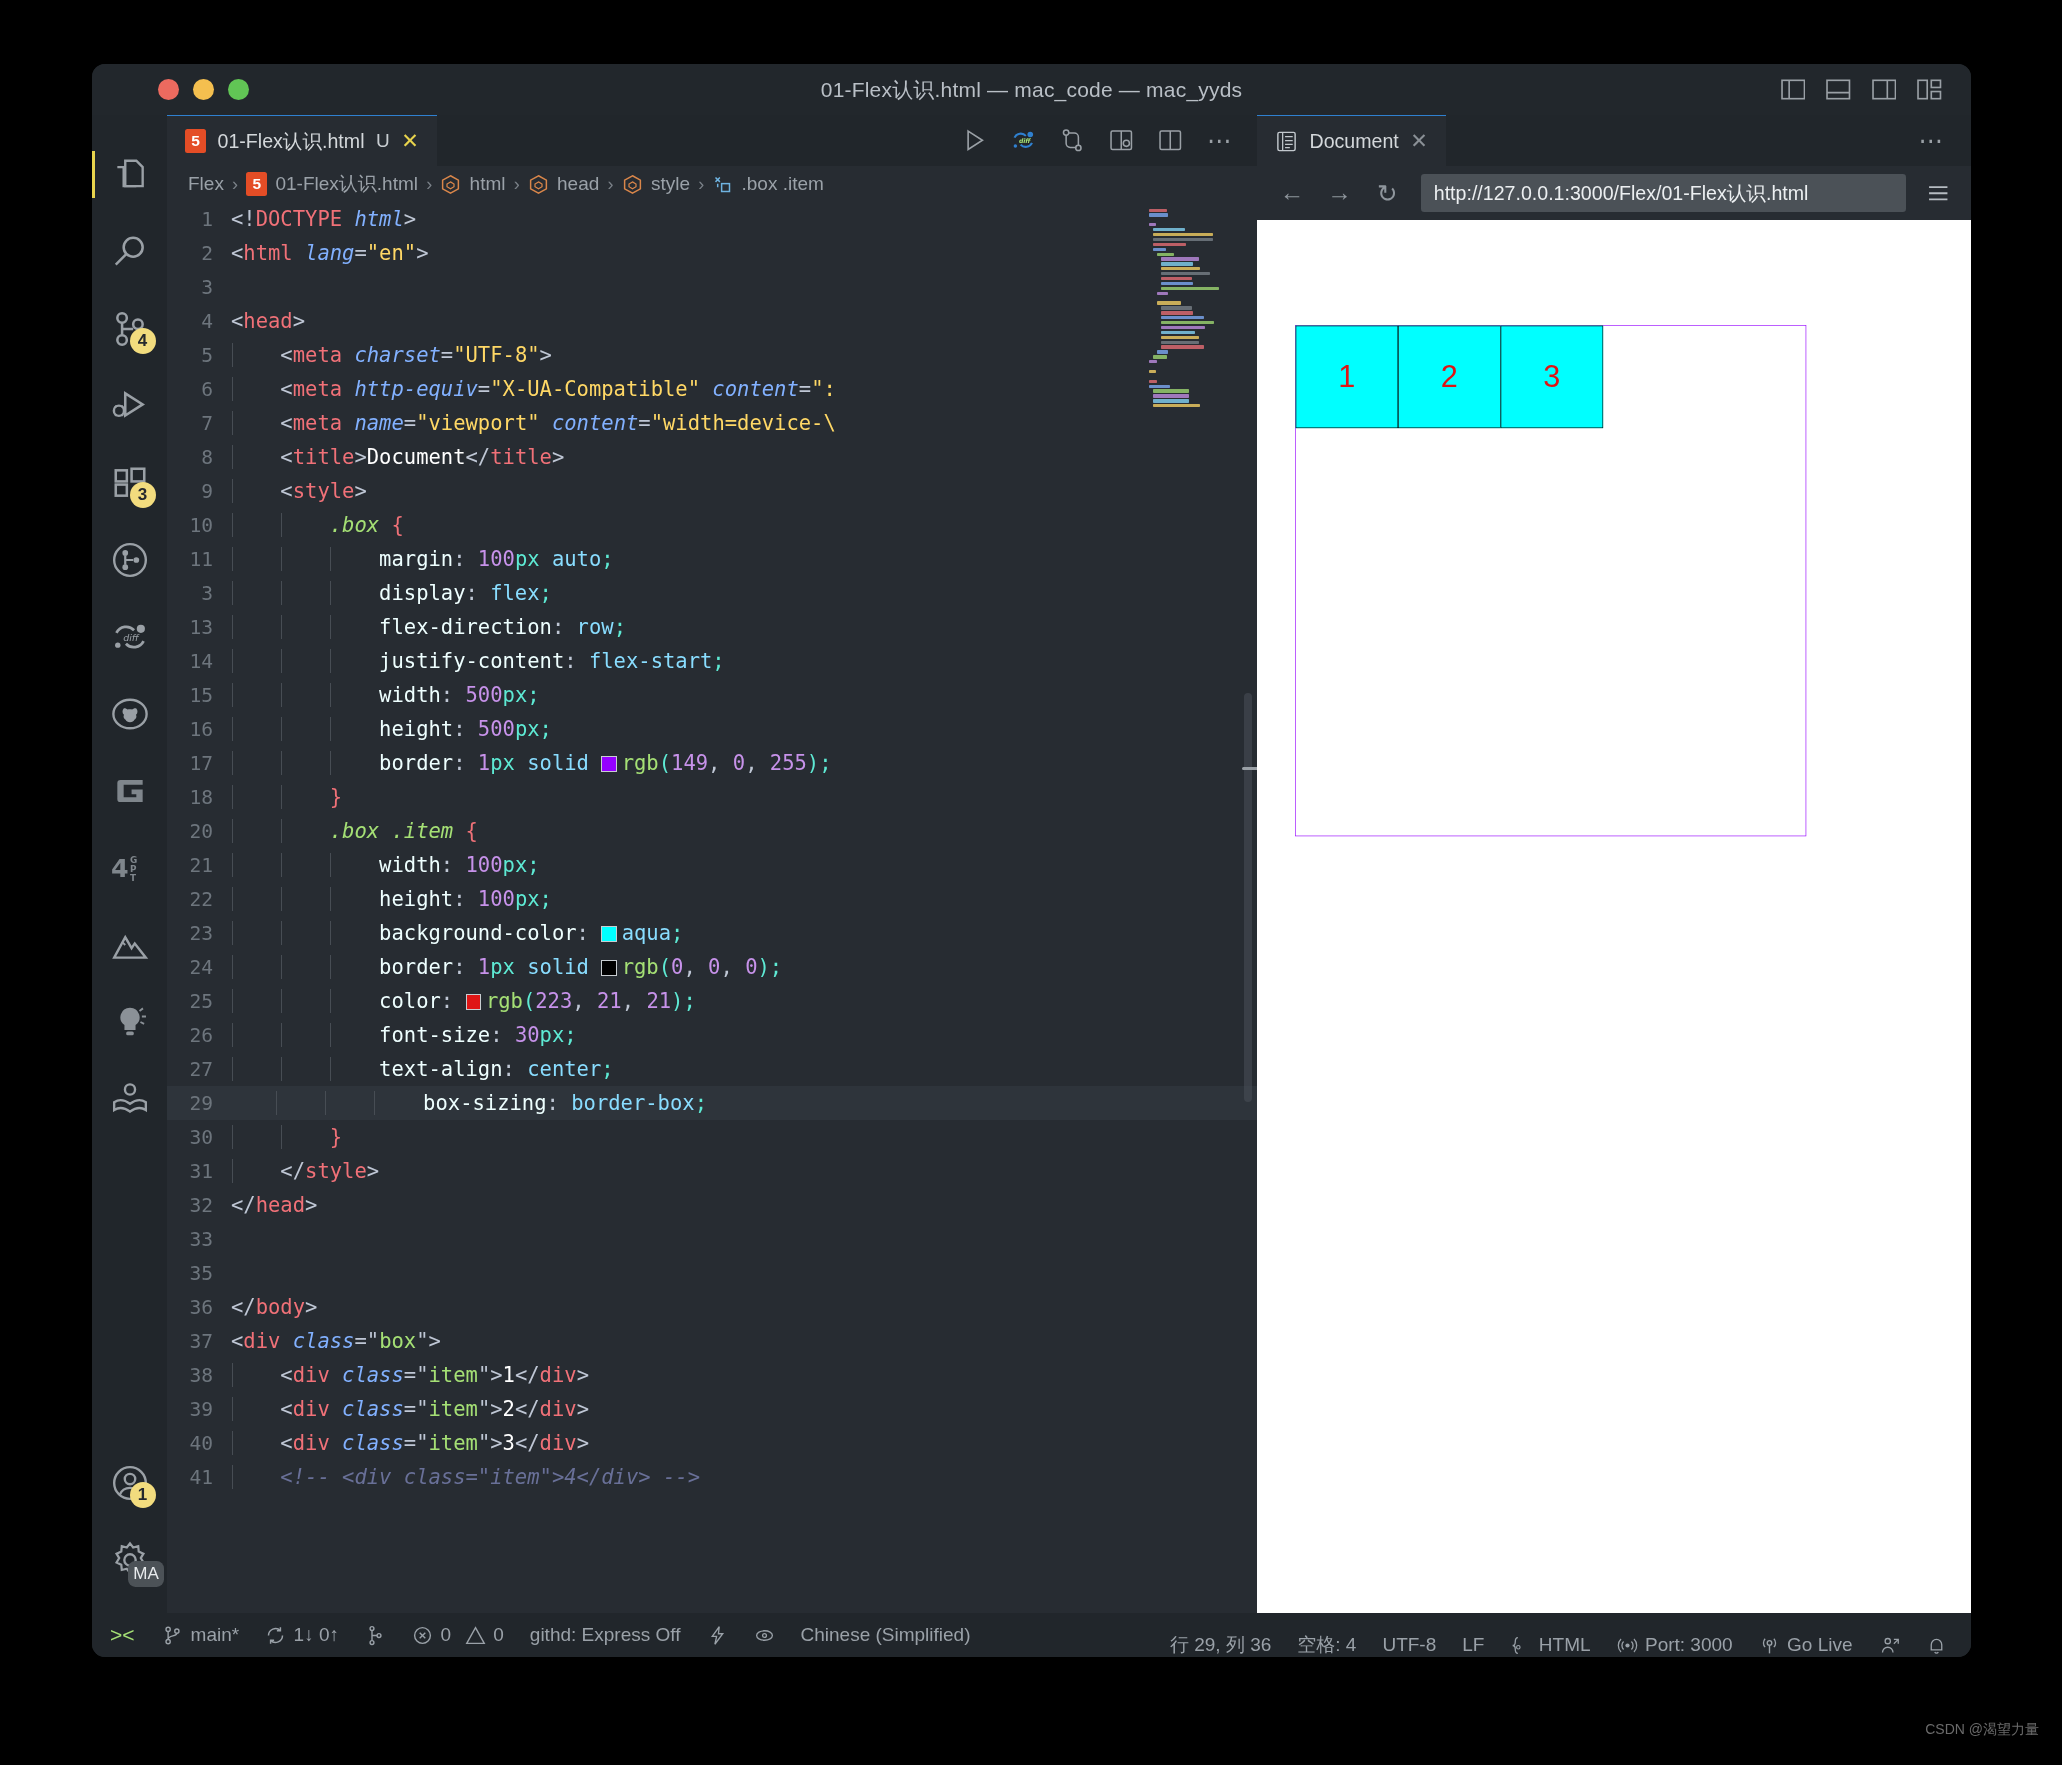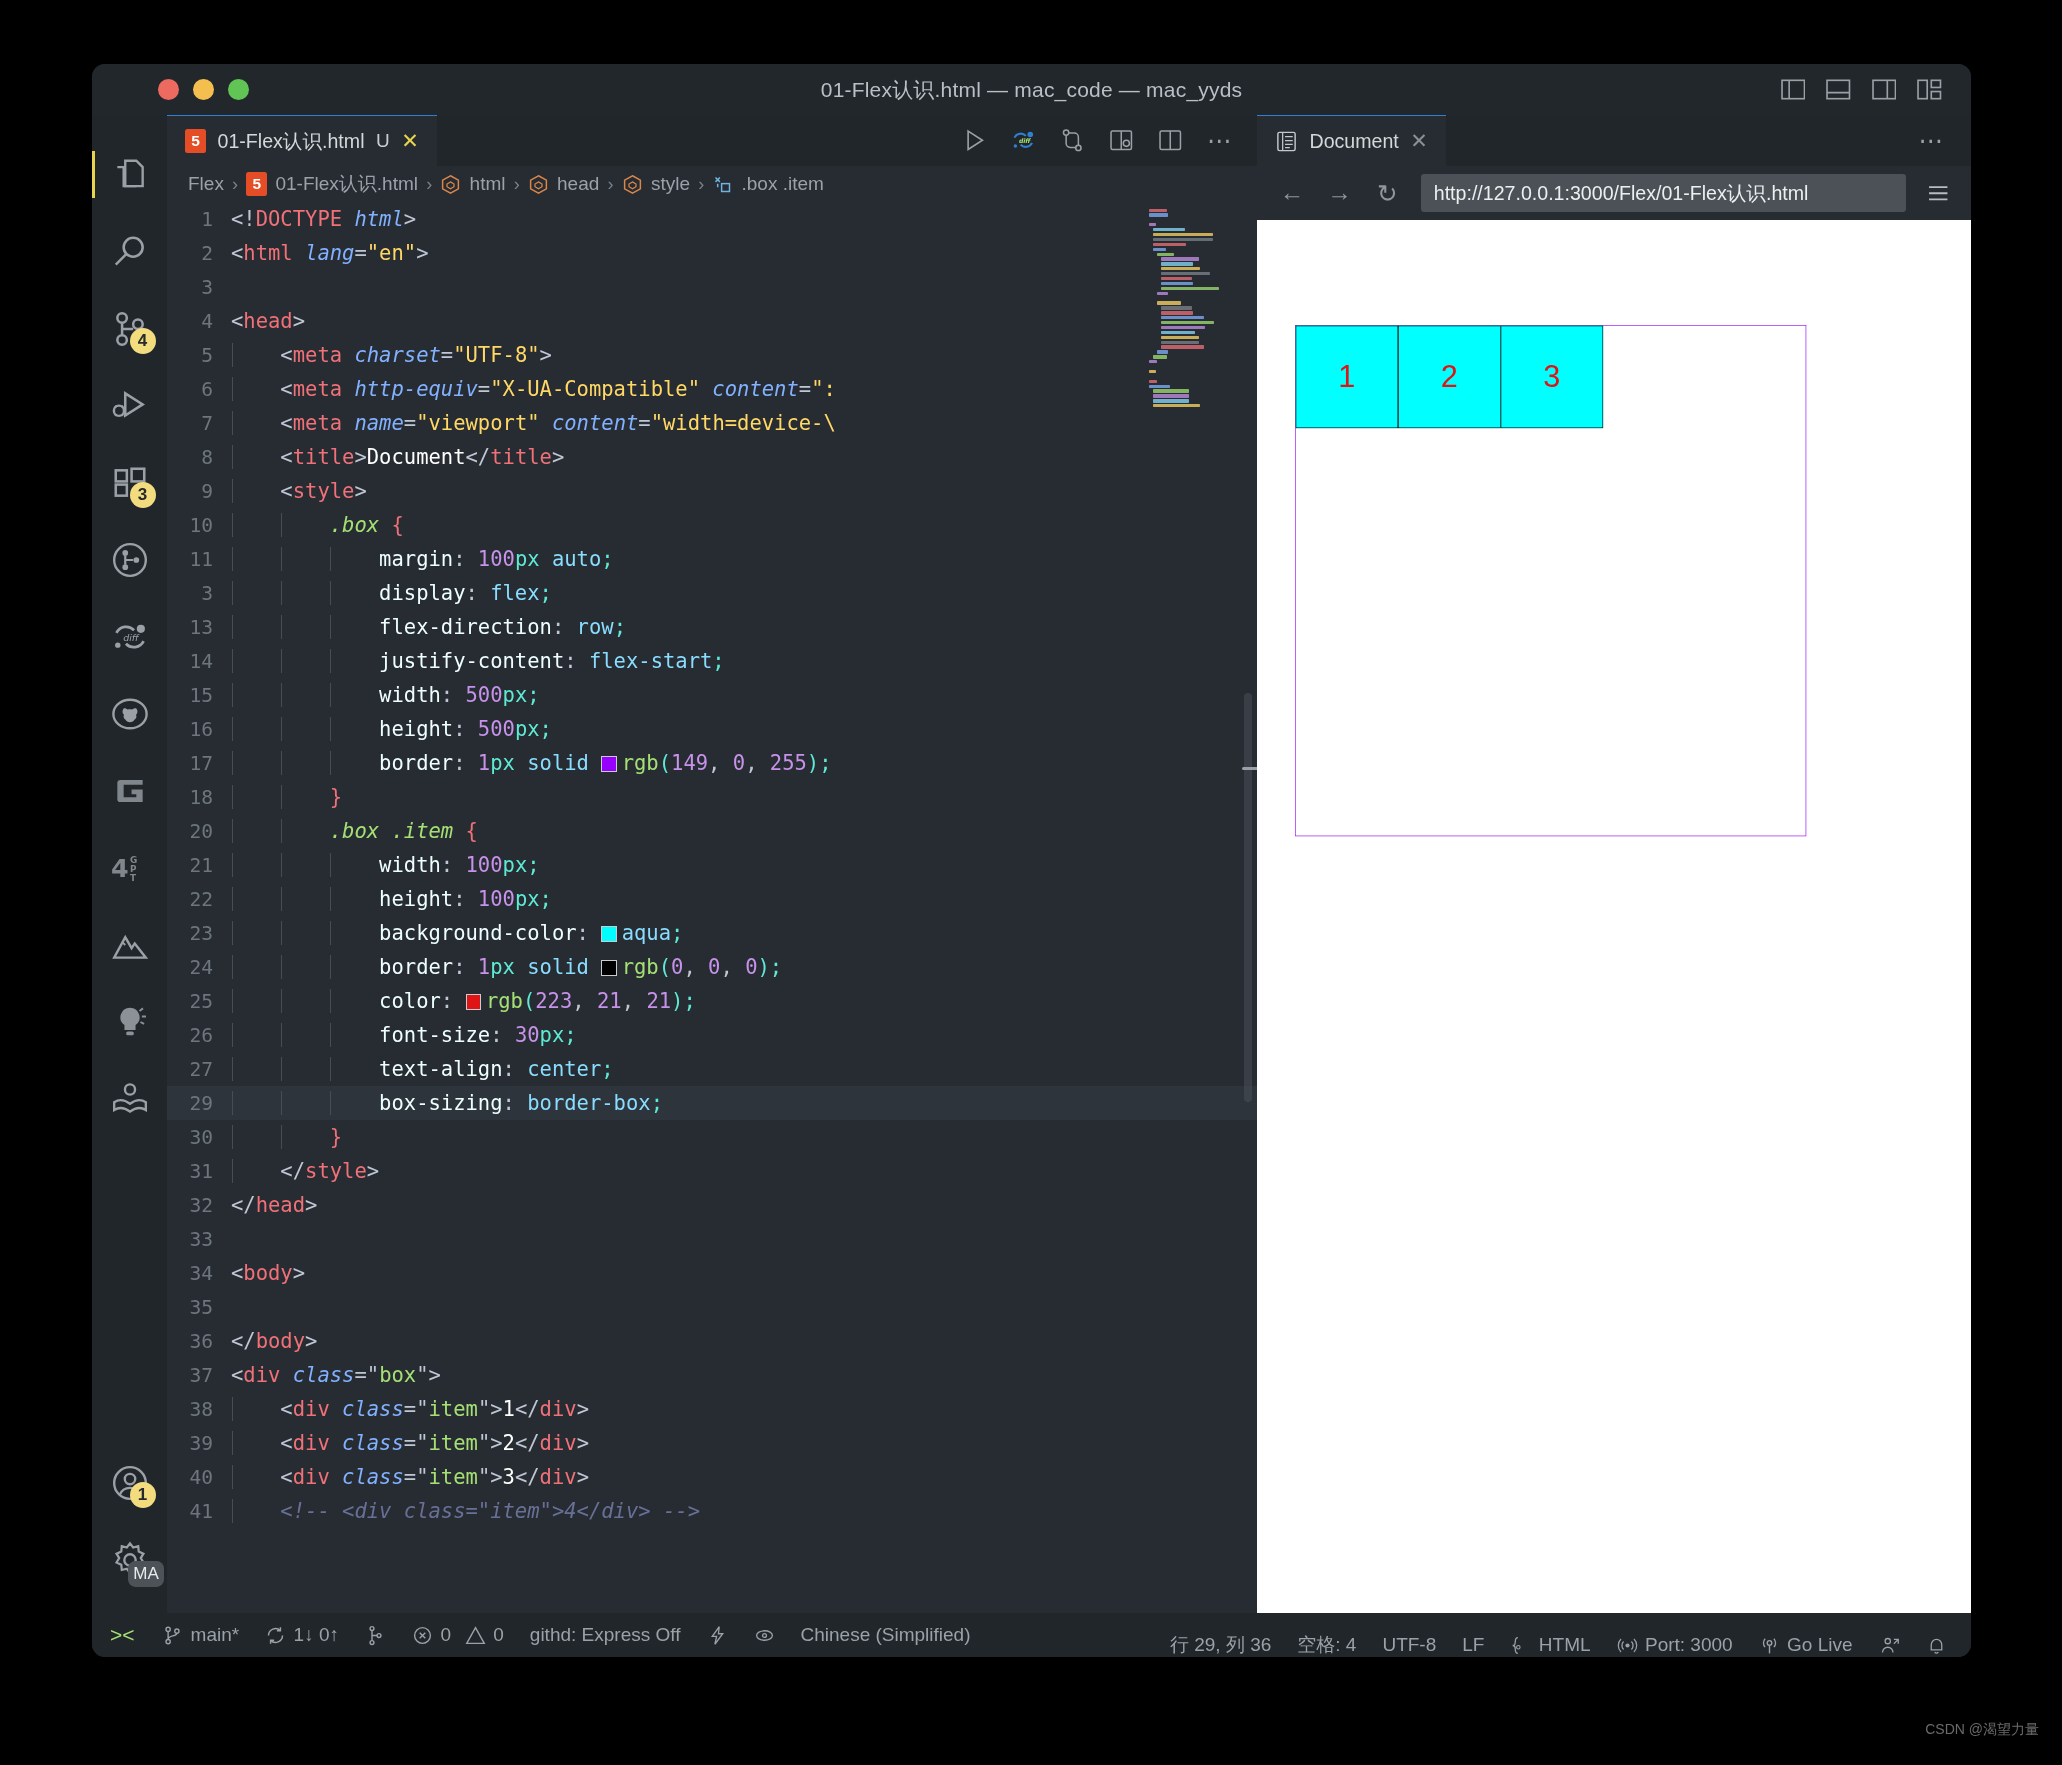--- a/index.html
+++ b/index.html
@@ -107,21 +107,21 @@
   #breadcrumb .sep { color: #7a8188; font-size: 18px; }
   .bc-sym { width: 21px; height: 21px; }
 
   
   #codearea { flex: 1; position: relative; overflow: hidden;
               font-family: "DejaVu Sans Mono", monospace; }
   .code-line {
     position: relative; height: 34px; display: flex; align-items: center;
     font-size: 20.5px; white-space: pre;
   }
-  .code-line.current { background: #2e343b; }
+  .code-line.current { background: #2e343b; gap: 44px; }
   .ln {
     width: 64px; text-align: right; color: #6d757d; font-size: 19.6px;
     flex: none; padding-right: 18px;
   }
   .code-text { position: relative; }
   .ind-guide {
     position: absolute; top: 0; bottom: 0; width: 0.8px; background: #474d54;
   }
   .swatch {
     display: inline-block; width: 15.5px; height: 15.5px;
@@ -453,21 +453,20 @@
             <div class="code-line"><span class="ln">23</span><span class="code-text"><span class="ind-guide" style="left: 0.8px;"></span><span class="ind-guide" style="left: 50px;"></span><span class="ind-guide" style="left: 99px;"></span><span class="t-prop">            background-color</span><span class="t-punc">: </span><span class="swatch" style="background: aqua;"></span><span class="t-val">aqua</span><span class="t-unit">;</span></span></div>
             <div class="code-line"><span class="ln">24</span><span class="code-text"><span class="ind-guide" style="left: 0.8px;"></span><span class="ind-guide" style="left: 50px;"></span><span class="ind-guide" style="left: 99px;"></span><span class="t-prop">            border</span><span class="t-punc">: </span><span class="t-num">1</span><span class="t-unit">px</span><span class="t-val"> solid </span><span class="swatch" style="background: rgb(0, 0, 0);"></span><span class="t-fn">rgb</span><span class="t-unit">(</span><span class="t-num">0</span><span class="t-punc">, </span><span class="t-num">0</span><span class="t-punc">, </span><span class="t-num">0</span><span class="t-unit">);</span></span></div>
             <div class="code-line"><span class="ln">25</span><span class="code-text"><span class="ind-guide" style="left: 0.8px;"></span><span class="ind-guide" style="left: 50px;"></span><span class="ind-guide" style="left: 99px;"></span><span class="t-prop">            color</span><span class="t-punc">: </span><span class="swatch" style="background: rgb(223, 21, 21);"></span><span class="t-fn">rgb</span><span class="t-unit">(</span><span class="t-num">223</span><span class="t-punc">, </span><span class="t-num">21</span><span class="t-punc">, </span><span class="t-num">21</span><span class="t-unit">);</span></span></div>
             <div class="code-line"><span class="ln">26</span><span class="code-text"><span class="ind-guide" style="left: 0.8px;"></span><span class="ind-guide" style="left: 50px;"></span><span class="ind-guide" style="left: 99px;"></span><span class="t-prop">            font-size</span><span class="t-punc">: </span><span class="t-num">30</span><span class="t-unit">px;</span></span></div>
             <div class="code-line"><span class="ln">27</span><span class="code-text"><span class="ind-guide" style="left: 0.8px;"></span><span class="ind-guide" style="left: 50px;"></span><span class="ind-guide" style="left: 99px;"></span><span class="t-prop">            text-align</span><span class="t-punc">: </span><span class="t-val">center</span><span class="t-unit">;</span></span></div>
             <div class="code-line current"><span class="ln">29</span><span class="code-text"><span class="ind-guide" style="left: 0.8px;"></span><span class="ind-guide" style="left: 50px;"></span><span class="ind-guide" style="left: 99px;"></span><span class="t-prop">            box-sizing</span><span class="t-punc">: </span><span class="t-val">border-box</span><span class="t-unit">;</span></span></div>
             <div class="code-line"><span class="ln">30</span><span class="code-text"><span class="ind-guide" style="left: 0.8px;"></span><span class="ind-guide" style="left: 50px;"></span><span class="t-brace">        }</span></span></div>
             <div class="code-line"><span class="ln">31</span><span class="code-text"><span class="ind-guide" style="left: 0.8px;"></span><span class="t-punc">    &lt;/</span><span class="t-tag">style</span><span class="t-punc">&gt;</span></span></div>
             <div class="code-line"><span class="ln">32</span><span class="code-text"><span class="t-punc">&lt;/</span><span class="t-tag">head</span><span class="t-punc">&gt;</span></span></div>
             <div class="code-line"><span class="ln">33</span><span class="code-text"></span></div>
-            <div class="code-line"><span class="ln">34</span><span class="code-text"><span class="t-punc">&lt;</span><span class="t-tag">body</span><span class="t-punc">&gt;</span></span></div>
             <div class="code-line"><span class="ln">35</span><span class="code-text"></span></div>
             <div class="code-line"><span class="ln">36</span><span class="code-text"><span class="t-punc">&lt;/</span><span class="t-tag">body</span><span class="t-punc">&gt;</span></span></div>
             <div class="code-line"><span class="ln">37</span><span class="code-text"><span class="t-punc">&lt;</span><span class="t-tag">div</span><span class="t-attr"> class</span><span class="t-punc">=</span><span class="t-punc">"</span><span class="t-strgrn">box</span><span class="t-punc">"&gt;</span></span></div>
             <div class="code-line"><span class="ln">38</span><span class="code-text"><span class="ind-guide" style="left: 0.8px;"></span><span class="t-punc">    &lt;</span><span class="t-tag">div</span><span class="t-attr"> class</span><span class="t-punc">=</span><span class="t-punc">"</span><span class="t-strgrn">item</span><span class="t-punc">"&gt;</span><span class="t-white">1</span><span class="t-punc">&lt;/</span><span class="t-tag">div</span><span class="t-punc">&gt;</span></span></div>
             <div class="code-line"><span class="ln">39</span><span class="code-text"><span class="ind-guide" style="left: 0.8px;"></span><span class="t-punc">    &lt;</span><span class="t-tag">div</span><span class="t-attr"> class</span><span class="t-punc">=</span><span class="t-punc">"</span><span class="t-strgrn">item</span><span class="t-punc">"&gt;</span><span class="t-white">2</span><span class="t-punc">&lt;/</span><span class="t-tag">div</span><span class="t-punc">&gt;</span></span></div>
             <div class="code-line"><span class="ln">40</span><span class="code-text"><span class="ind-guide" style="left: 0.8px;"></span><span class="t-punc">    &lt;</span><span class="t-tag">div</span><span class="t-attr"> class</span><span class="t-punc">=</span><span class="t-punc">"</span><span class="t-strgrn">item</span><span class="t-punc">"&gt;</span><span class="t-white">3</span><span class="t-punc">&lt;/</span><span class="t-tag">div</span><span class="t-punc">&gt;</span></span></div>
             <div class="code-line"><span class="ln">41</span><span class="code-text"><span class="ind-guide" style="left: 0.8px;"></span><span class="t-cmt">    &lt;!-- &lt;div class="item"&gt;4&lt;/div&gt; --&gt;</span></span></div>
           </div>
         <div id="minimap">
             <div class="mm-line" style="width: 18.4px; margin-left: 0px; background: rgb(240, 113, 120);"></div>

